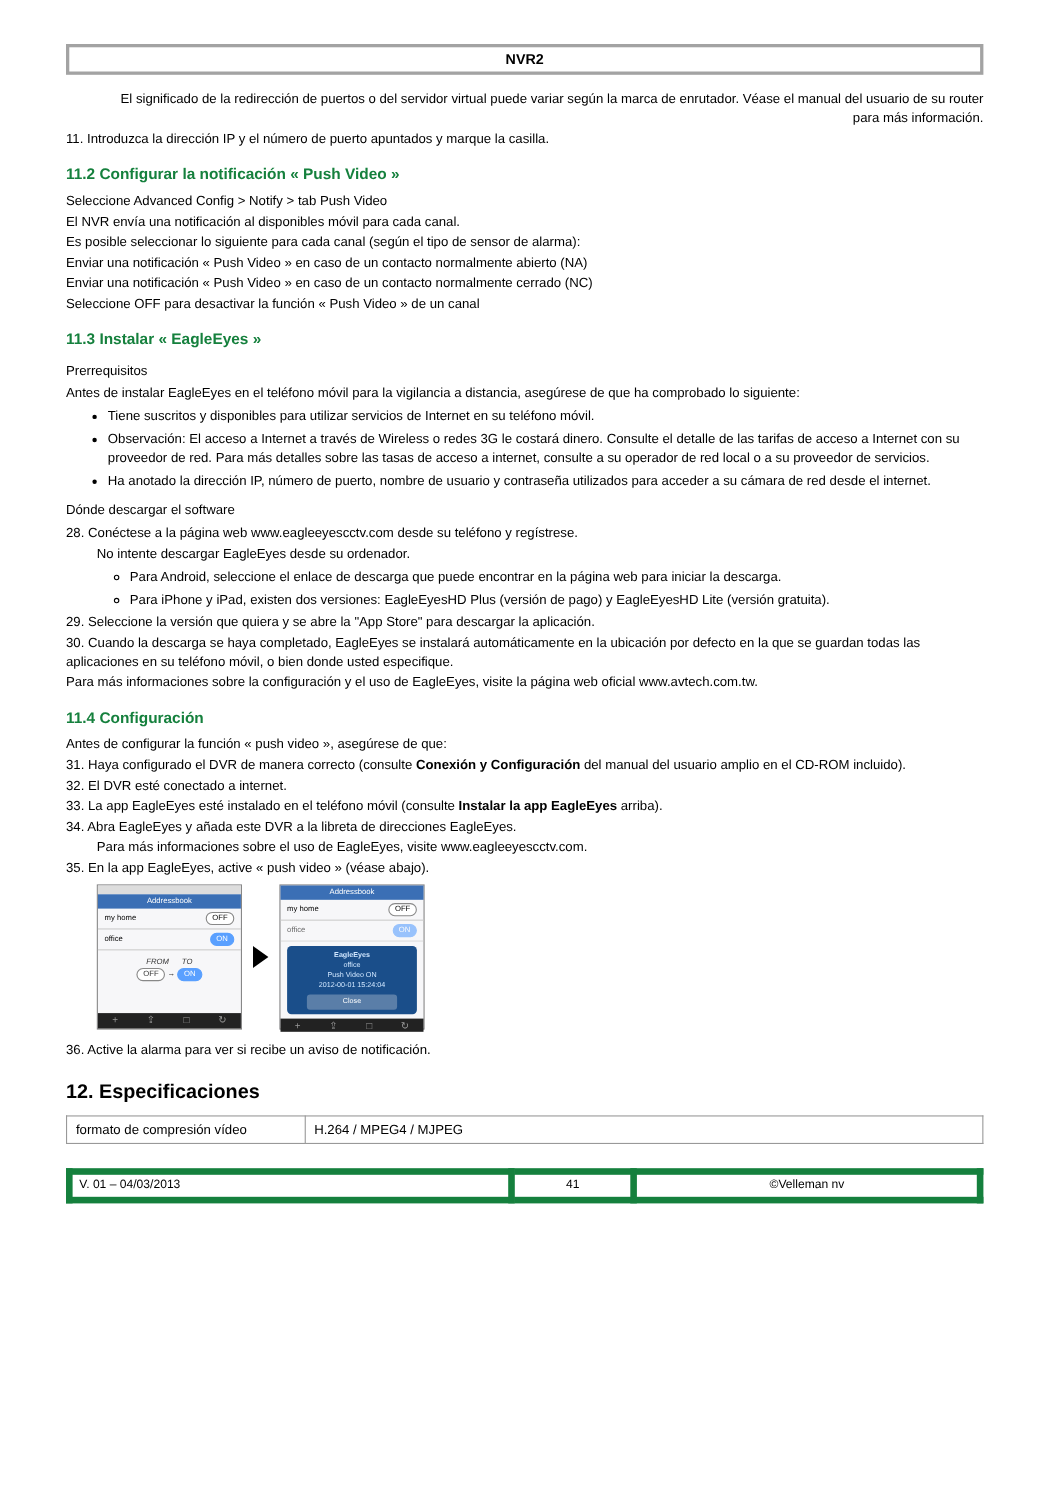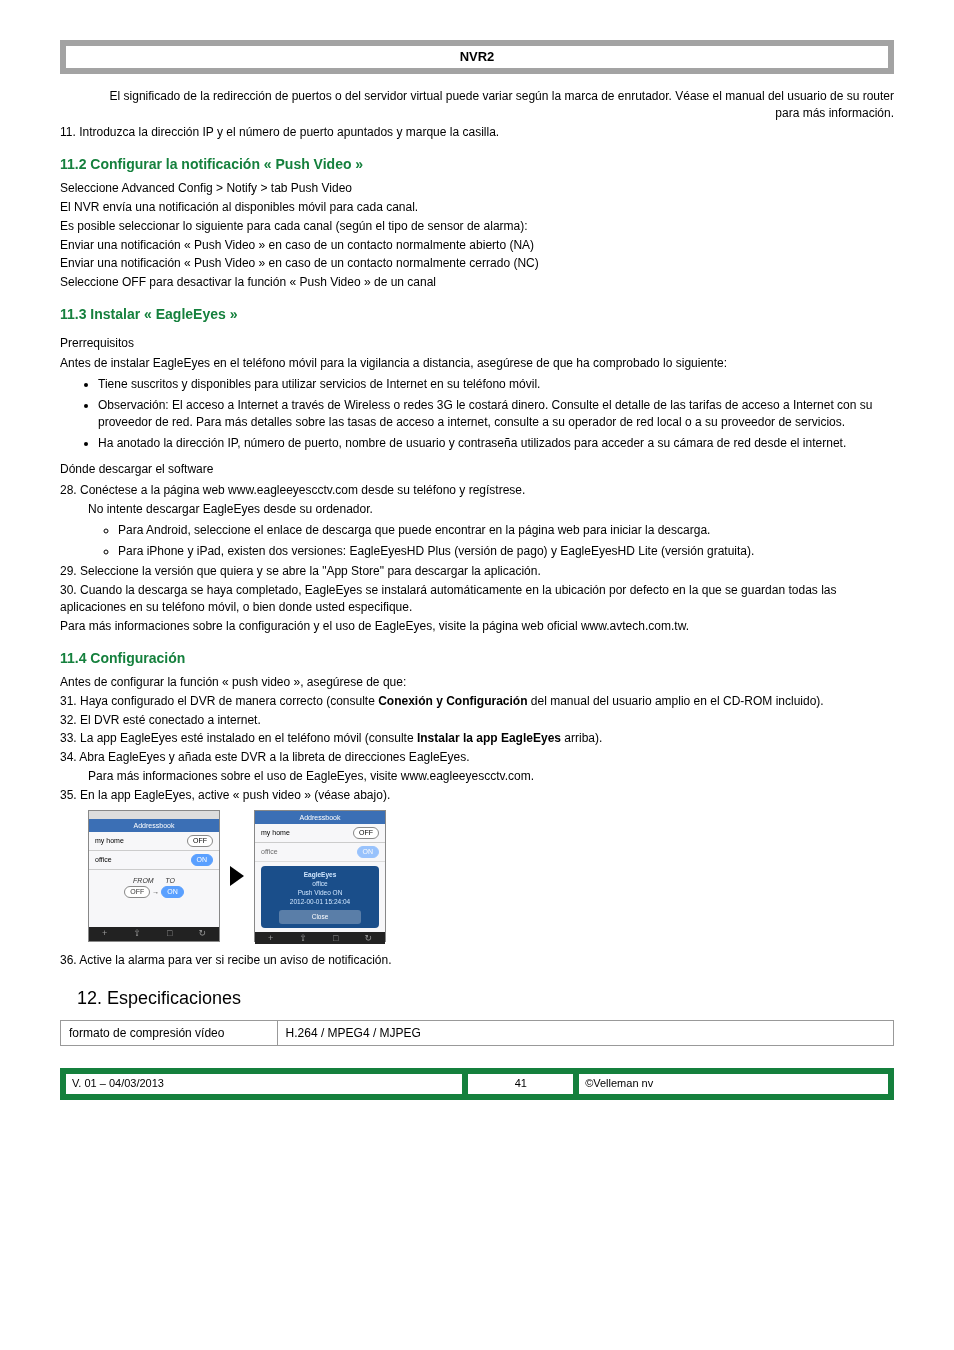--- a/index.html
+++ b/index.html
@@ -7,21 +7,21 @@
     font-size: 12px;
     color: #000;
     margin: 0;
     padding: 40px 60px;
     background: #fff;
     width: 954px;
     box-sizing: border-box;
     line-height: 1.4;
   }
   .title-box {
-    border: 6px solid #a3a3a3;
+    border: 3px solid #a3a3a3;
     text-align: center;
     font-weight: bold;
     padding: 2px 16px;
     margin-bottom: 14px;
     font-size: 13px;
   }
   .indent1 { margin-left: 28px; text-align: right; }
   p { margin: 2px 0; }
   .num-item { margin: 2px 0; }
   .num-item .num { font-weight: normal; }
@@ -45,22 +45,22 @@
   }
   ul.circle {
     list-style-type: circle;
     margin: 4px 0;
     padding-left: 58px;
   }
   ul.circle li { margin: 4px 0; }
   .sub-indent { margin-left: 28px; }
   h1.chapter {
     font-size: 18px;
-    font-weight: normal;
-    margin: 18px 0 8px 17px;
+    font-weight: bold;
+    margin: 18px 0 8px 0;
   }
   table.spec {
     border-collapse: collapse;
     width: 100%;
     margin-top: 4px;
   }
   table.spec td {
     border: 1px solid #999;
     padding: 4px 8px;
     vertical-align: top;
@@ -70,21 +70,21 @@
     border-collapse: collapse;
     width: 100%;
     margin-top: 22px;
   }
   .footer-table td {
     border: 6px solid #15803d;
     padding: 2px 6px;
     font-size: 11px;
   }
   .footer-table td.c { text-align: center; }
-  .footer-table td.r { text-align: left; }
+  .footer-table td.r { text-align: center; }
   .screens {
     display: flex;
     align-items: center;
     margin: 6px 0 10px 28px;
     gap: 10px;
   }
   .phone {
     width: 130px;
     height: 130px;
     border: 1px solid #888;

